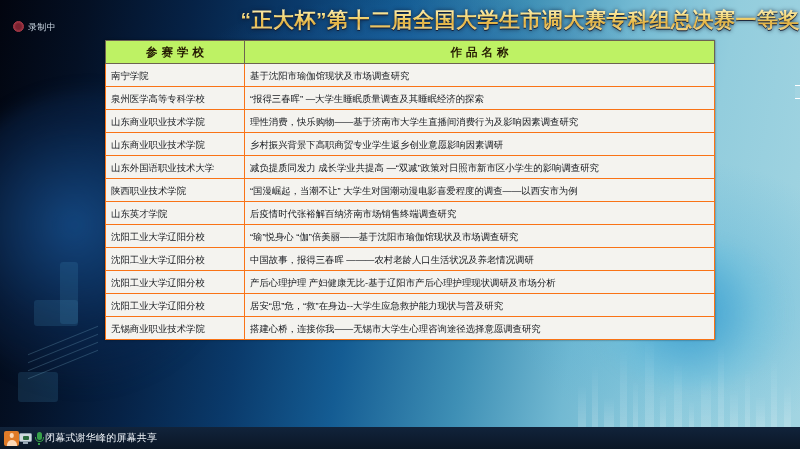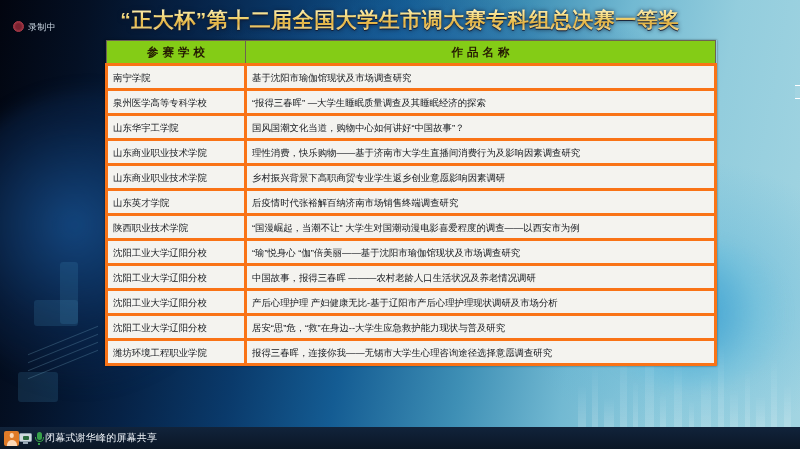--- a/index.html
+++ b/index.html
@@ -134,21 +134,21 @@
     letter-spacing: 0.3px;
     white-space: nowrap;
   }
 
   
   #slide-title {
     position: absolute;
     left: 0;
     right: 0;
     top: 7px;
-    text-align: center;
+    text-align: right;
     z-index: 20;
     font-size: 21px;
     line-height: 26px;
     font-weight: bold;
     letter-spacing: 0.5px;
     white-space: nowrap;
     color: #f6d97a;
     background: linear-gradient(180deg, #fdf3c4 0%, #f4d878 38%, #e2b141 62%, #f7e7ab 100%);
     -webkit-background-clip: text;
     background-clip: text;
@@ -165,41 +165,41 @@
     width: 609px;
     border-collapse: collapse;
     table-layout: fixed;
     z-index: 15;
     box-shadow: 0 0 2px rgba(0,0,0,0.5);
   }
   #award-table col.c-school { width: 139px; }
   #award-table col.c-work   { width: 470px; }
 
   #award-table th {
-    background: #84cc16;
+    background: #bef264;
     color: #241a02;
     font-size: 11.5px;
     font-weight: bold;
     letter-spacing: 4px;
     text-indent: 4px;
     height: 22px;
     padding: 0 6px;
     border: 1px solid #6d6351;
     text-align: center;
     vertical-align: middle;
     white-space: nowrap;
   }
   #award-table td {
     background: #f4f3ef;
     color: #15181d;
     font-size: 9.4px;
     line-height: 11px;
     height: 21px;
     padding: 1px 5px 0 5px;
-    border: 3px solid #f97316;
+    border: 1px solid #f97316;
     vertical-align: middle;
     white-space: nowrap;
     overflow: hidden;
   }
   #award-table td.school { text-align: left; }
   #award-table td.work   { text-align: left; }
 
   
   #share-bar {
     position: absolute;
@@ -384,58 +384,58 @@
     <tbody id="table-body">
         <tr>
           <td class="school">南宁学院</td>
           <td class="work">基于沈阳市瑜伽馆现状及市场调查研究</td>
         </tr>
         <tr>
           <td class="school">泉州医学高等专科学校</td>
           <td class="work">“报得三春晖”  —大学生睡眠质量调查及其睡眠经济的探索</td>
         </tr>
         <tr>
-          <td class="school">山东华宇工学院</td>
-          <td class="work">国风国潮文化当道，购物中心如何讲好“中国故事”？</td>
-        </tr>
-        <tr>
           <td class="school">山东商业职业技术学院</td>
           <td class="work">理性消费，快乐购物——基于济南市大学生直播间消费行为及影响因素调查研究</td>
         </tr>
         <tr>
           <td class="school">山东商业职业技术学院</td>
           <td class="work">乡村振兴背景下高职商贸专业学生返乡创业意愿影响因素调研</td>
         </tr>
         <tr>
+          <td class="school">山东外国语职业技术大学</td>
+          <td class="work">减负提质同发力  成长学业共提高  —“双减”政策对日照市新市区小学生的影响调查研究</td>
+        </tr>
+        <tr>
+          <td class="school">陕西职业技术学院</td>
+          <td class="work">“国漫崛起，当潮不让”  大学生对国潮动漫电影喜爱程度的调查——以西安市为例</td>
+        </tr>
+        <tr>
           <td class="school">山东英才学院</td>
           <td class="work">后疫情时代张裕解百纳济南市场销售终端调查研究</td>
         </tr>
         <tr>
-          <td class="school">陕西职业技术学院</td>
-          <td class="work">“国漫崛起，当潮不让”  大学生对国潮动漫电影喜爱程度的调查——以西安市为例</td>
-        </tr>
-        <tr>
           <td class="school">沈阳工业大学辽阳分校</td>
           <td class="work">“瑜”悦身心  “伽”倍美丽——基于沈阳市瑜伽馆现状及市场调查研究</td>
         </tr>
         <tr>
           <td class="school">沈阳工业大学辽阳分校</td>
           <td class="work">中国故事，报得三春晖   ———农村老龄人口生活状况及养老情况调研</td>
         </tr>
         <tr>
           <td class="school">沈阳工业大学辽阳分校</td>
           <td class="work">产后心理护理 产妇健康无比-基于辽阳市产后心理护理现状调研及市场分析</td>
         </tr>
         <tr>
           <td class="school">沈阳工业大学辽阳分校</td>
           <td class="work">居安“思”危，“救”在身边--大学生应急救护能力现状与普及研究</td>
         </tr>
         <tr>
-          <td class="school">潍坊环境工程职业学院</td>
-          <td class="work">报得三春晖，连接你我——无锡市大学生心理咨询途径选择意愿调查研究</td>
+          <td class="school">无锡商业职业技术学院</td>
+          <td class="work">搭建心桥，连接你我——无锡市大学生心理咨询途径选择意愿调查研究</td>
         </tr>
       </tbody>
   </table>
 
   <div id="cursor-artifact"></div>
 
   <div id="share-bar">
     <span class="bar-icon">
         <span class="ic-avatar"></span>
       </span>

